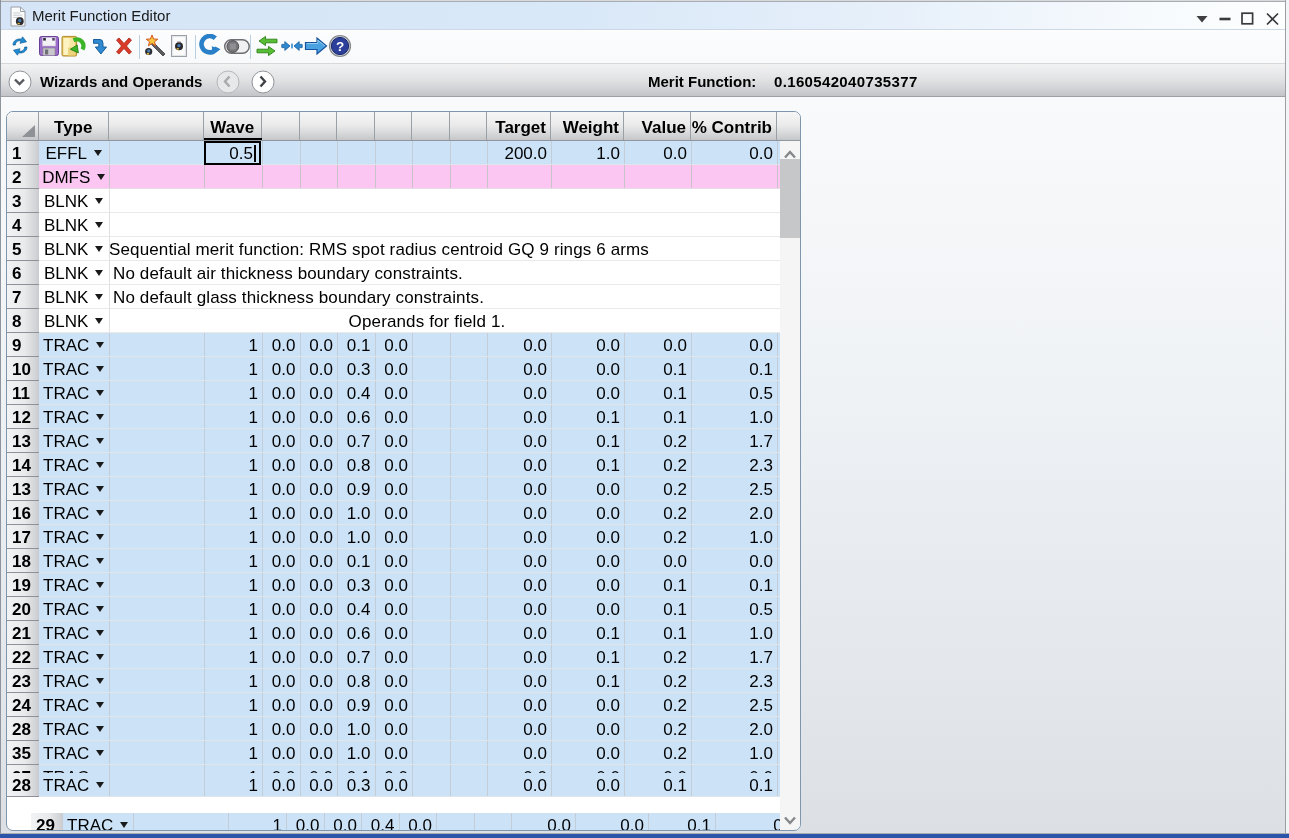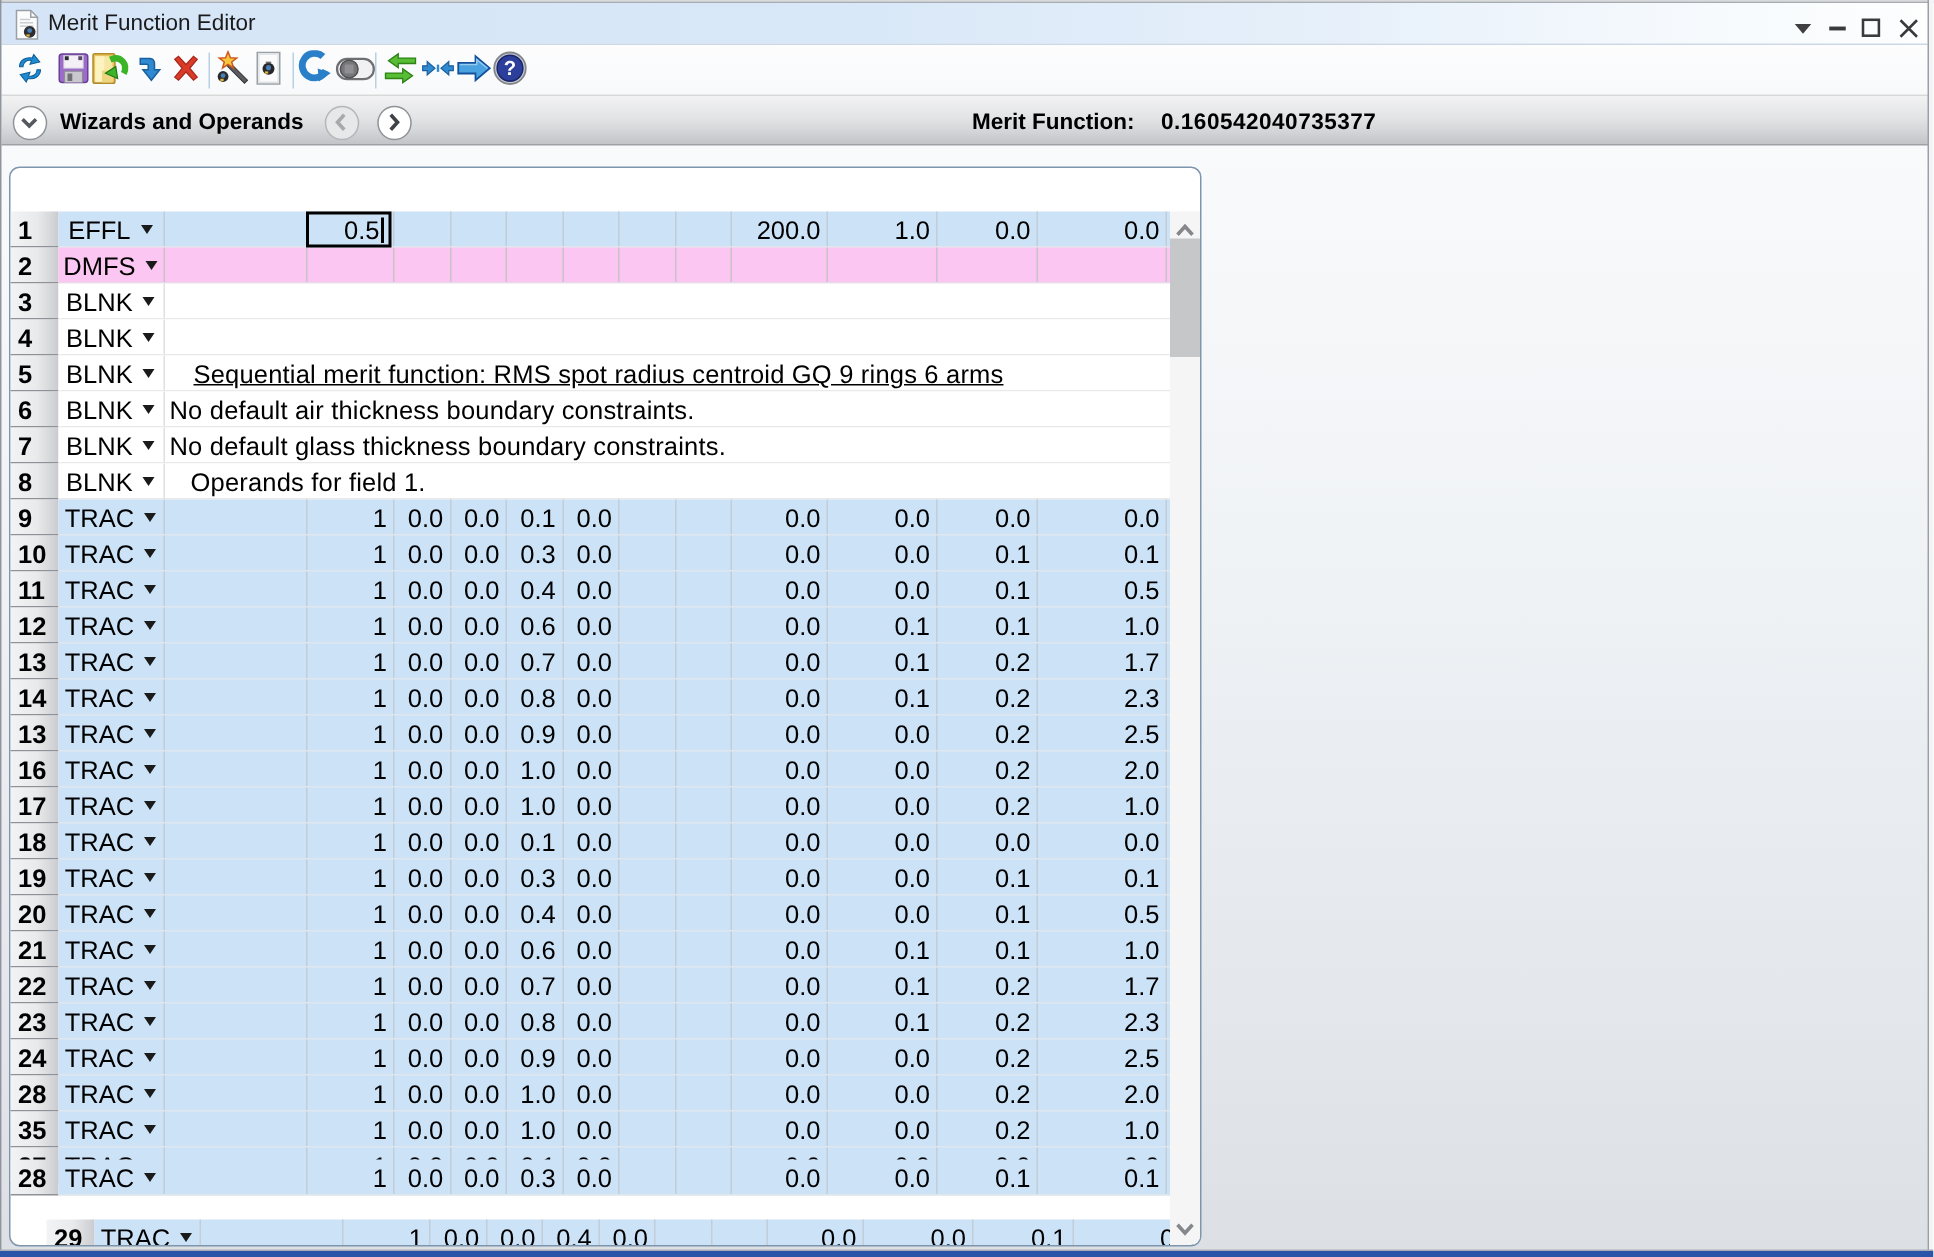--- a/index.html
+++ b/index.html
@@ -255,42 +255,42 @@
         <div class="rh" style="left:0;width:31.5px;">4</div>
         <div class="rb" style="left:31.5px;width:741.0px;background:#ffffff;border-bottom:1px solid #e9e9e9;"></div>
         <div class="c tc" style="left:31.5px;width:70.5px;"><span>BLNK</span><span class="dar"></span></div>
         <div class="vl" style="left:102px;border-color:#e0e0e0;"></div>
       </div>
 <div class="row" style="top:125px;">
         <div class="rh" style="left:0;width:31.5px;">5</div>
         <div class="rb" style="left:31.5px;width:741.0px;background:#ffffff;border-bottom:1px solid #e9e9e9;"></div>
         <div class="c tc" style="left:31.5px;width:70.5px;"><span>BLNK</span><span class="dar"></span></div>
         <div class="vl" style="left:102px;border-color:#e0e0e0;"></div>
-        <div class="c cm" style="left:102px;width:668px;text-align:left;padding-left:20px;color:#000;text-decoration:underline;">Sequential merit function: RMS spot radius centroid GQ 9 rings 6 arms</div>
+        <div class="c cm" style="left:102px;width:668px;text-align:left;padding-left:0;color:#000;">Sequential merit function: RMS spot radius centroid GQ 9 rings 6 arms</div>
       </div>
 <div class="row" style="top:149px;">
         <div class="rh" style="left:0;width:31.5px;">6</div>
         <div class="rb" style="left:31.5px;width:741.0px;background:#ffffff;border-bottom:1px solid #e9e9e9;"></div>
         <div class="c tc" style="left:31.5px;width:70.5px;"><span>BLNK</span><span class="dar"></span></div>
         <div class="vl" style="left:102px;border-color:#e0e0e0;"></div>
         <div class="c cm" style="left:102px;width:668px;text-align:left;padding-left:4px;color:#000;">No default air thickness boundary constraints.</div>
       </div>
 <div class="row" style="top:173px;">
         <div class="rh" style="left:0;width:31.5px;">7</div>
         <div class="rb" style="left:31.5px;width:741.0px;background:#ffffff;border-bottom:1px solid #e9e9e9;"></div>
         <div class="c tc" style="left:31.5px;width:70.5px;"><span>BLNK</span><span class="dar"></span></div>
         <div class="vl" style="left:102px;border-color:#e0e0e0;"></div>
         <div class="c cm" style="left:102px;width:668px;text-align:left;padding-left:4px;color:#000;">No default glass thickness boundary constraints.</div>
       </div>
 <div class="row" style="top:197px;">
         <div class="rh" style="left:0;width:31.5px;">8</div>
         <div class="rb" style="left:31.5px;width:741.0px;background:#ffffff;border-bottom:1px solid #e9e9e9;"></div>
         <div class="c tc" style="left:31.5px;width:70.5px;"><span>BLNK</span><span class="dar"></span></div>
         <div class="vl" style="left:102px;border-color:#e0e0e0;"></div>
-        <div class="c cm" style="left:116px;width:668px;text-align:left;padding-left:4px;color:#000;">Operands for field 1.</div>
+        <div class="c cm" style="left:84px;width:668px;text-align:center;padding-left:4px;color:#000;">Operands for field 1.</div>
       </div>
 <div class="row" style="top:221px;">
         <div class="rh" style="left:0;width:31.5px;">9</div>
         <div class="rb" style="left:31.5px;width:741.0px;background:#cbe2f7;border-bottom:1px solid #dfe5ea;"></div>
         <div class="c tc" style="left:31.5px;width:70.5px;"><span>TRAC</span><span class="dar"></span></div>
         <div class="vl" style="left:102px;border-color:#c2cdd8;"></div>
         <div class="vl" style="left:196.5px;border-color:#c2cdd8;"></div>
         <div class="vl" style="left:255px;border-color:#c2cdd8;"></div>
         <div class="vl" style="left:292.5px;border-color:#c2cdd8;"></div>
         <div class="vl" style="left:330px;border-color:#c2cdd8;"></div>
@@ -844,20 +844,38 @@
         <div class="vl" style="left:770px;border-color:#c2cdd8;"></div>
         <div class="c " style="left:196.5px;width:58.5px;text-align:right;padding-right:4px;">1</div>
         <div class="c " style="left:255px;width:37.5px;text-align:right;padding-right:4px;">0.0</div>
         <div class="c " style="left:292.5px;width:37.5px;text-align:right;padding-right:4px;">0.0</div>
         <div class="c " style="left:330px;width:37.5px;text-align:right;padding-right:4px;">0.4</div>
         <div class="c " style="left:367.5px;width:37.5px;text-align:right;padding-right:4px;">0.0</div>
         <div class="c " style="left:480px;width:64px;text-align:right;padding-right:4px;">0.0</div>
         <div class="c " style="left:544px;width:73px;text-align:right;padding-right:4px;">0.0</div>
         <div class="c " style="left:617px;width:67px;text-align:right;padding-right:4px;">0.1</div>
         <div class="c " style="left:684px;width:86px;text-align:right;padding-right:4px;">0.5</div>
+      </div>
+<div id="ghead">
+        <div class="hc" style="left:0px;width:31.5px;text-align:center;"></div>
+        <div class="hc" style="left:31.5px;width:70.5px;text-align:center;">Type</div>
+        <div class="hc" style="left:102px;width:94.5px;text-align:center;"></div>
+        <div class="hc" style="left:196.5px;width:58.5px;text-align:center;">Wave</div>
+        <div class="hc" style="left:255px;width:37.5px;text-align:center;"></div>
+        <div class="hc" style="left:292.5px;width:37.5px;text-align:center;"></div>
+        <div class="hc" style="left:330px;width:37.5px;text-align:center;"></div>
+        <div class="hc" style="left:367.5px;width:37.5px;text-align:center;"></div>
+        <div class="hc" style="left:405px;width:37.5px;text-align:center;"></div>
+        <div class="hc" style="left:442.5px;width:37.5px;text-align:center;"></div>
+        <div class="hc" style="left:480px;width:64px;text-align:right;padding-right:4px;">Target</div>
+        <div class="hc" style="left:544px;width:73px;text-align:right;padding-right:4px;">Weight</div>
+        <div class="hc" style="left:617px;width:67px;text-align:right;padding-right:4px;">Value</div>
+        <div class="hc" style="left:684px;width:86px;text-align:right;padding-right:4px;">% Contrib</div>
+        <div id="seltri"></div>
+        <div id="wavesel"></div>
       </div>
 <div id="gscroll">
   <div class="sarr" style="top:6px;"><svg width="14" height="12" viewBox="0 0 14 12" style="">
             <path d="M2 8.5 L7 3 L12 8.5" fill="none" stroke="#85878a" stroke-width="2.4"></path>
           </svg></div>
   <div id="gthumb"></div>
   <div class="sarr" style="bottom:6px;"><svg width="14" height="12" viewBox="0 0 14 12" style="">
             <path d="M2 3.5 L7 9 L12 3.5" fill="none" stroke="#85878a" stroke-width="2.4"></path>
           </svg></div>
 </div>

